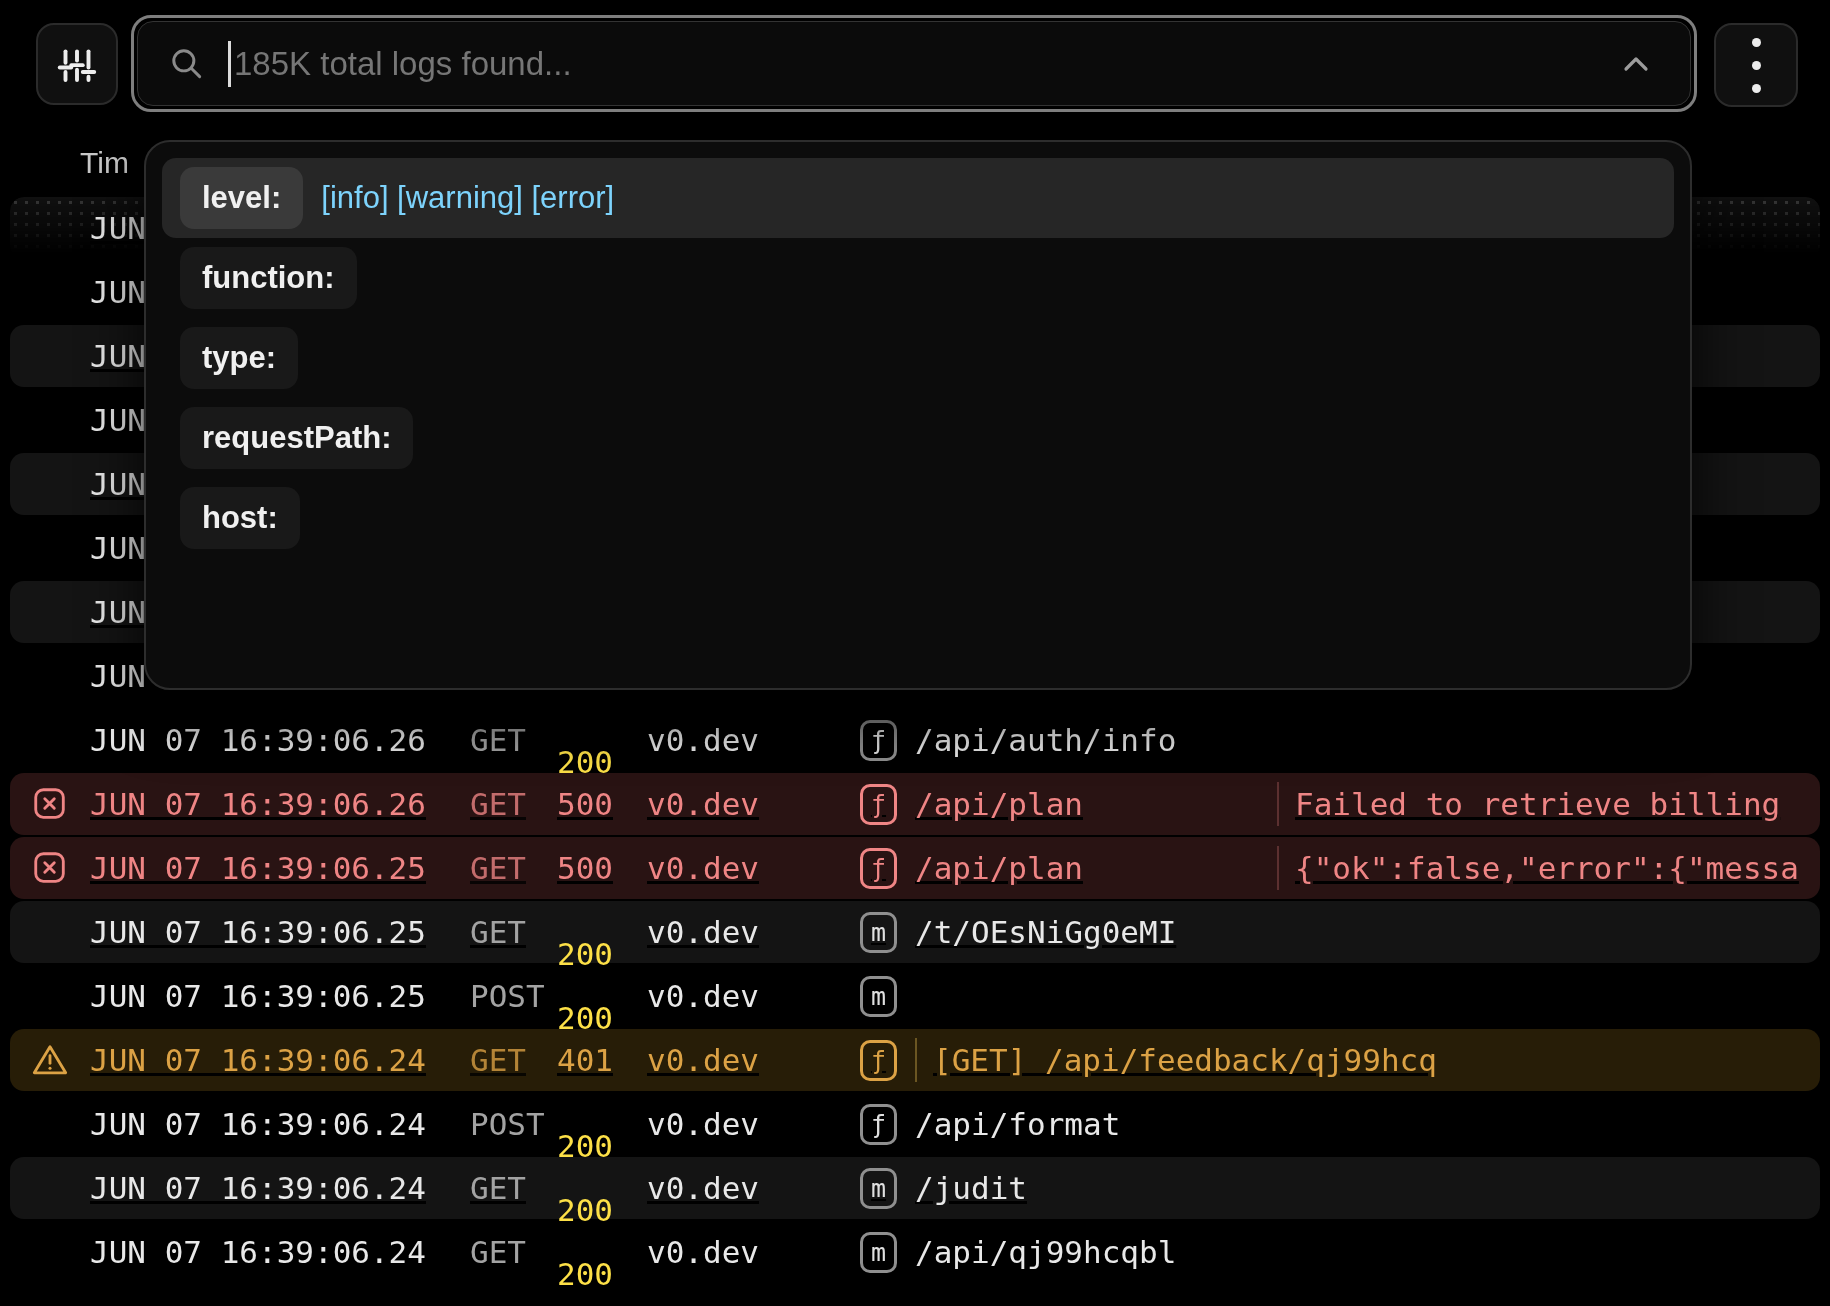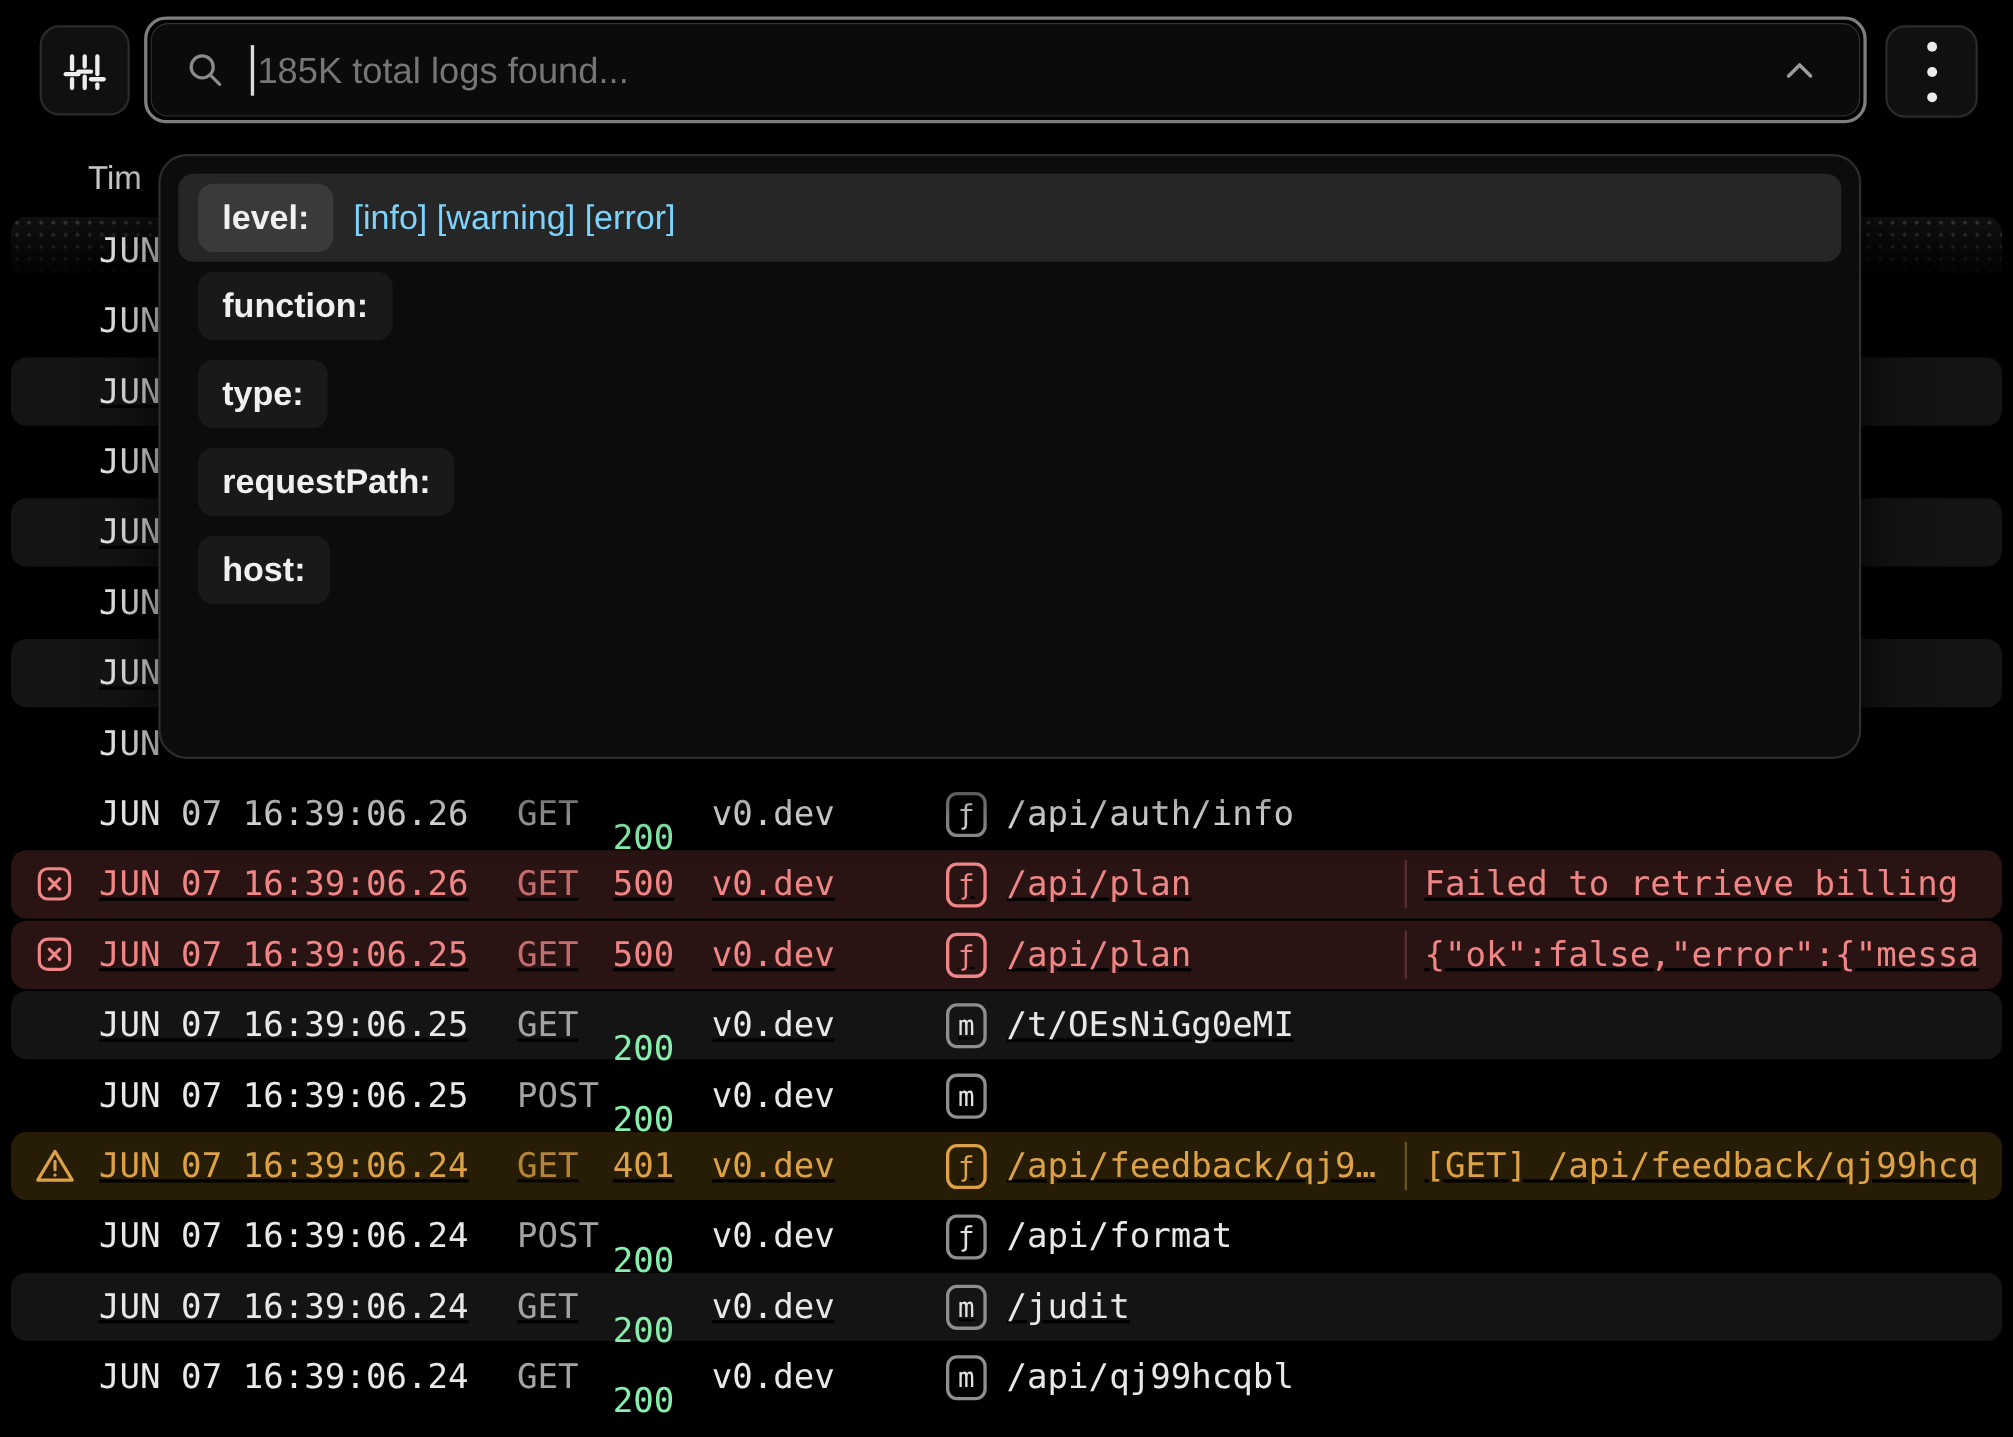--- a/index.html
+++ b/index.html
@@ -48,21 +48,21 @@
   .row.warning{color:#dca245;}
   .row.warning::before{background:#271d07;}
 
   .lvlicon{position:absolute;left:30px;top:50%;transform:translateY(-50%);
            width:40px;height:40px;display:flex;align-items:center;justify-content:center;}
   .cell{flex:none;overflow:hidden;}
   .time{width:380px;}
   .method{width:87px;color:#a3a3a3;}
   .row.error .method,.row.warning .method{color:inherit;opacity:.78;}
   .status{width:90px;}
-  .status.ok{color:#86efac;margin-top:43px;}
+  .status.ok{color:#fde047;margin-top:43px;}
   .host{width:213px;}
   .badgecell{width:55px;overflow:visible;}
   .badge{width:37px;height:41px;border:3px solid #8f8f8f;border-radius:10px;box-sizing:border-box;
          display:flex;align-items:center;justify-content:center;font-size:25px;color:#e0e0e0;}
   .row.error .badge{border-color:#ef8585;color:#ef8585;}
   .row.warning .badge{border-color:#dca245;color:#dca245;}
   .path{width:362px;}
   .vdivider{flex:none;width:2px;height:44px;background:transparent;}
   .row.error .vdivider{background:#5c3030;}
   .row.warning .vdivider{background:#6b5622;}
@@ -208,21 +208,20 @@
     <circle cx="20" cy="28.7" r="1.6" fill="currentColor" stroke="none"></circle>
   </svg>
         </span>
     <span class="cell time mono">JUN 07 16:39:06.24</span>
     <span class="cell method mono">GET</span>
     <span class="cell status mono">401</span>
     <span class="cell host mono">v0.dev</span>
     <span class="cell badgecell">
           <span class="badge mono">ƒ</span>
         </span>
-    <span class="cell path mono">/api/feedback/qj9…</span>
     <span class="vdivider"></span>
     <span class="cell msg mono">[GET] /api/feedback/qj99hcq</span>
   </div>
       <div class="row">
 
     <span class="cell time mono">JUN 07 16:39:06.24</span>
     <span class="cell method mono">POST</span>
     <span class="cell status mono ok">200</span>
     <span class="cell host mono">v0.dev</span>
     <span class="cell badgecell">

